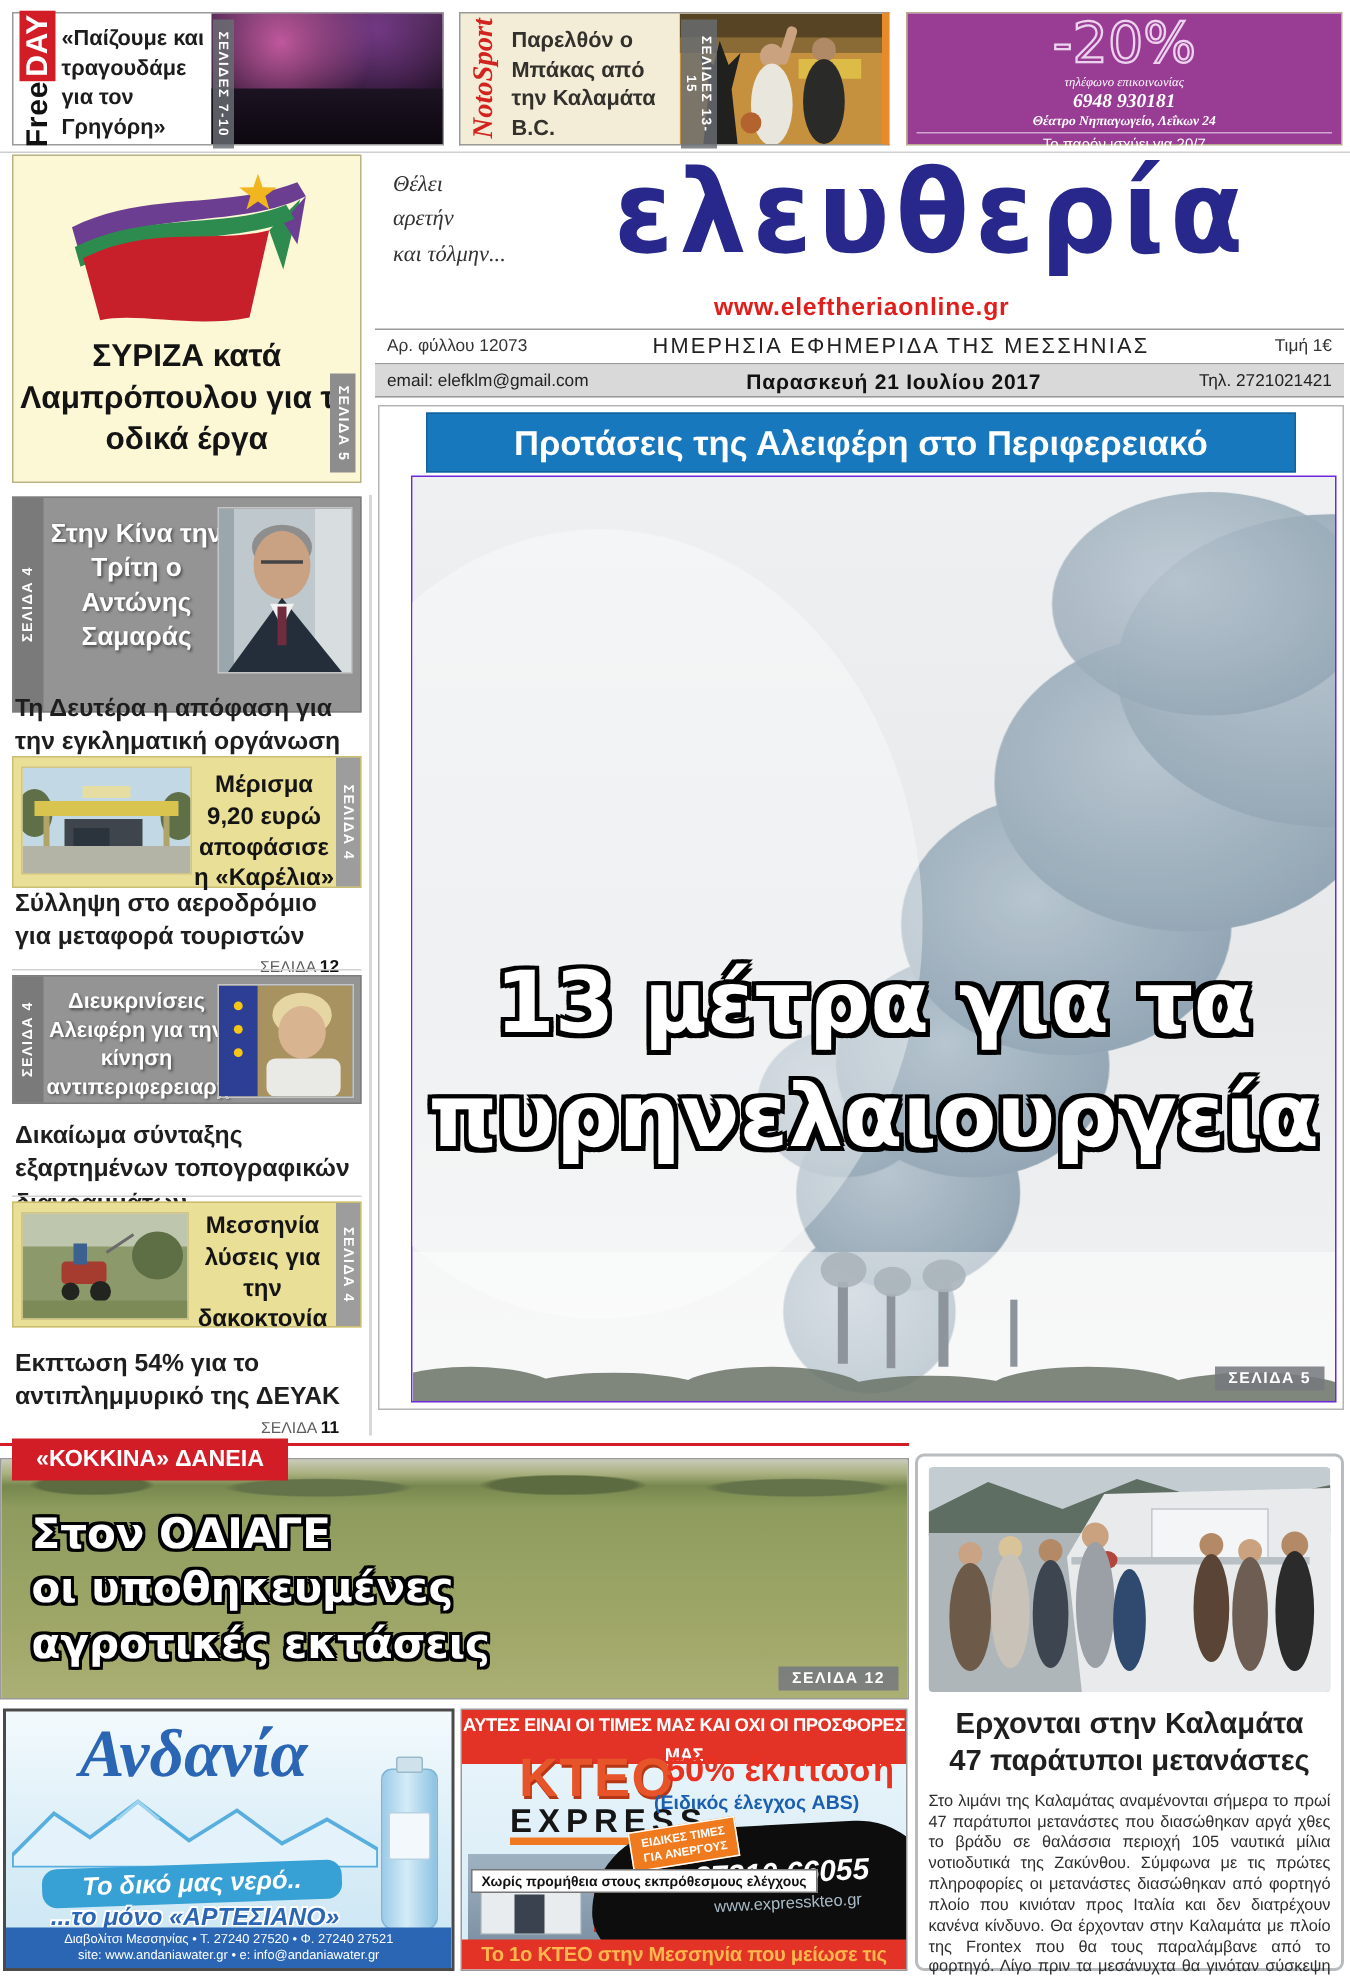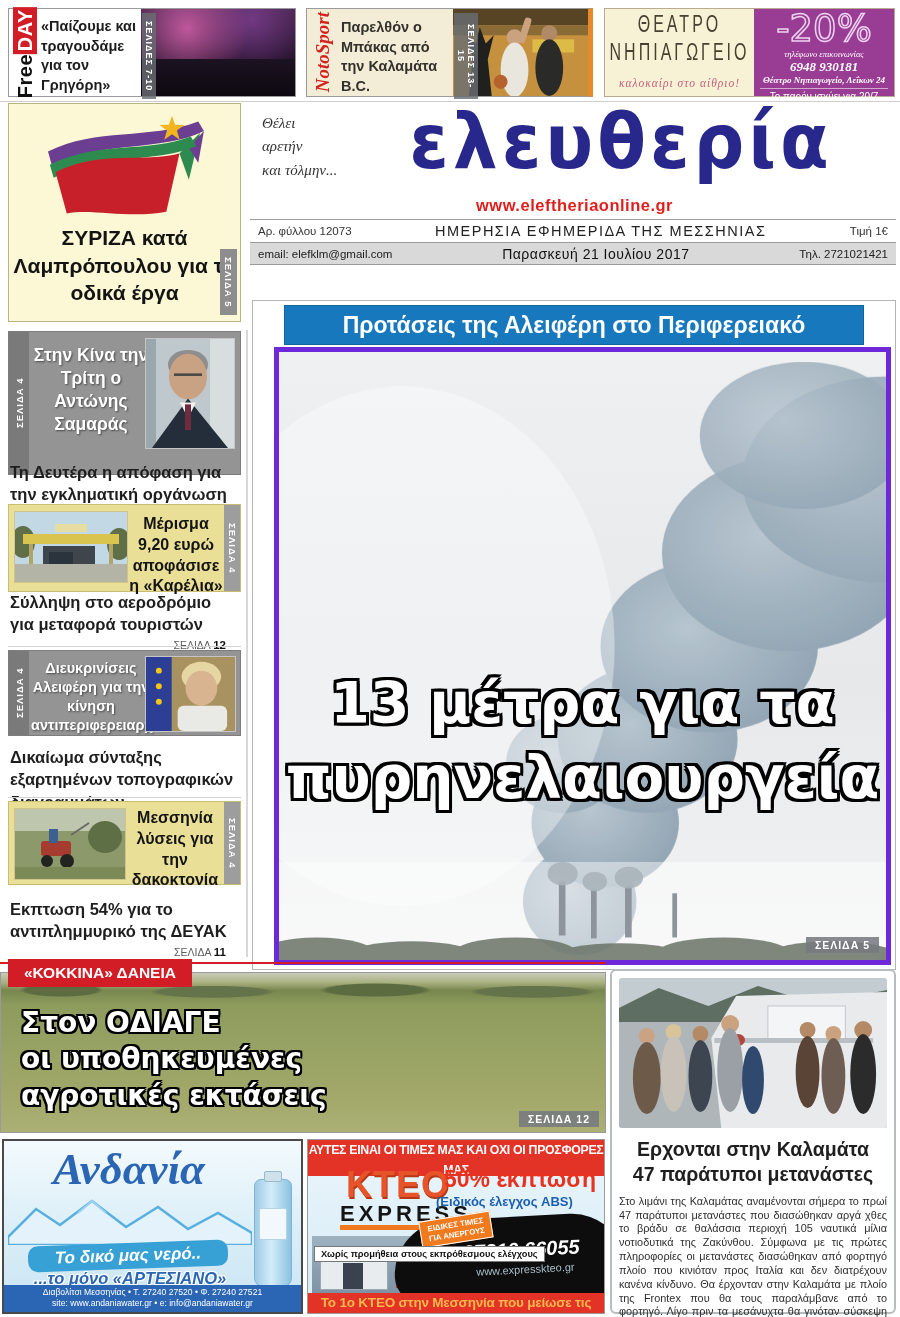--- a/index.html
+++ b/index.html
@@ -54,21 +54,21 @@
     font-weight:bold;font-size:71px;color:#28288c;letter-spacing:4px;transform:scaleY(1.08);}
   .site{left:252px;top:196px;width:645px;text-align:center;color:#e01f1d;font-weight:bold;
     font-size:16.5px;letter-spacing:.5px;}
   .mrow{left:250px;width:646px;display:flex;justify-content:space-between;align-items:center;
     box-sizing:border-box;padding:0 8px;}
   .mrow1{top:219px;height:24px;border-top:1px solid #9a9a9a;border-bottom:1px solid #9a9a9a;}
   .mrow1 .side{font-size:11.5px;color:#333;}
   .mrow1 .mid{font-size:14.5px;color:#222;letter-spacing:1.5px;}
   .mrow2{top:243px;height:22px;background:#d9d9d9;border-bottom:1px solid #9a9a9a;}
   .mrow2 .side{font-size:11.5px;color:#222;}
-  .mrow2 .mid{font-size:14px;font-weight:normal;color:#111;letter-spacing:.5px;}
+  .mrow2 .mid{font-size:14px;font-weight:bold;color:#111;letter-spacing:.5px;}
   
   .syriza{left:8px;top:103px;width:233px;height:219px;background:#fcf7d5;border:1px solid #b9b485;
     box-sizing:border-box;text-align:center;}
   .sy-text{margin-top:2px;font-size:21px;font-weight:bold;color:#141414;line-height:1.32;}
   .sy-badge{right:3px;bottom:6px;width:17px;height:66px;}
   .vbadge{background:#8d8d8d;color:#fff;font-size:9.5px;font-weight:bold;letter-spacing:1px;
     display:flex;align-items:center;justify-content:center;text-align:center;}
   .vsep{left:246px;top:330px;width:2px;height:627px;background:#d8d8d8;}
   .teaser{left:8px;width:233px;box-sizing:border-box;}
   .t-gray{background:#949494;border:1px solid #7d7d7d;}
@@ -91,25 +91,25 @@
     text-align:center;line-height:1.3;}
   .t3{top:650px;height:86px;}
   .t3 .txt{left:22px;top:8px;width:120px;color:#fff;font-weight:bold;font-size:14.5px;
     text-align:center;line-height:1.3;text-shadow:1px 1px 2px #4a4a4a;}
   .t3 .ph{right:4px;top:5px;width:89px;height:74px;border:1px solid #c5c5c5;overflow:hidden;}
   .t4{top:801px;height:84px;}
   .t4 .ph{left:5px;top:6px;width:110px;height:70px;border:1px solid #cfc489;overflow:hidden;}
   .t4 .txt{left:118px;top:6px;width:96px;font-size:16px;font-weight:bold;color:#141414;
     text-align:center;line-height:1.3;}
   
-  .mainframe{left:252px;top:300px;width:644px;height:670px;border:1px solid #b5b5b5;background:#fff;box-sizing:border-box;}
+  .mainframe{left:252px;top:270px;width:644px;height:670px;border:1px solid #b5b5b5;background:#fff;box-sizing:border-box;}
   .kicker{position:absolute;left:31px;right:31px;top:4px;height:38px;background:#1878be;
     border:1px solid #11639a;color:#fff;font-weight:bold;font-size:23px;display:flex;
     align-items:center;justify-content:center;}
-  .mainphoto{position:absolute;left:4px;right:4px;top:46px;bottom:4px;border:5px solid #6d28d9;overflow:hidden;margin-left:17px;}
+  .mainphoto{position:absolute;left:4px;right:4px;top:46px;bottom:4px;border:1px solid #6d28d9;overflow:hidden;margin-left:17px;}
   .mainphoto svg{width:100%;height:100%;display:block;}
   .mh{position:absolute;left:0;width:100%;text-align:center;font-family:"DejaVu Sans",sans-serif;
     font-weight:bold;color:#fff;}
   .outl{text-shadow:-3px -3px 0 #000,0 -3px 0 #000,3px -3px 0 #000,-3px 0 0 #000,3px 0 0 #000,
     -3px 3px 0 #000,0 3px 0 #000,3px 3px 0 #000;}
   .outl2{text-shadow:-2px -2px 0 #000,0 -2px 0 #000,2px -2px 0 #000,-2px 0 0 #000,2px 0 0 #000,
     -2px 2px 0 #000,0 2px 0 #000,2px 2px 0 #000;}
   .mh1{top:318px;font-size:57px;}
   .mh2{top:392px;font-size:58px;}
   .pagebadge{position:absolute;background:rgba(118,122,126,.88);color:#fff;font-size:10.5px;
@@ -227,27 +227,20 @@
         <ellipse cx="62" cy="60" rx="14" ry="27" fill="#e9e6dd"></ellipse>
         <circle cx="97" cy="24" r="8" fill="#b08a66"></circle>
         <ellipse cx="97" cy="58" rx="14" ry="28" fill="#2a2a28"></ellipse>
         <circle cx="48" cy="72" r="7" fill="#b4622e"></circle>
       </svg>
     </div>
     <div class="abs strip-badge vert-down ns-badge">ΣΕΛΙΔΕΣ 13-15</div>
   </div>
 
   <div class="abs theater">
-    <div class="th-left">
-      <div class="th-title">
-        <div>ΘΕΑΤΡΟ</div>
-        <div>ΝΗΠΙΑΓΩΓΕΙΟ</div>
-      </div>
-      <div class="th-tag">καλοκαίρι στο αίθριο!</div>
-    </div>
     <div class="th-right">
       <div class="th-disc">-20%</div>
       <div class="th-plabel">τηλέφωνο επικοινωνίας</div>
       <div class="th-phone">6948 930181</div>
       <div class="th-addr">Θέατρο Νηπιαγωγείο, Λεΐκων 24</div>
       <div class="th-valid">Το παρόν ισχύει για 20/7</div>
     </div>
   </div>
 
   <div class="abs topline"></div>

